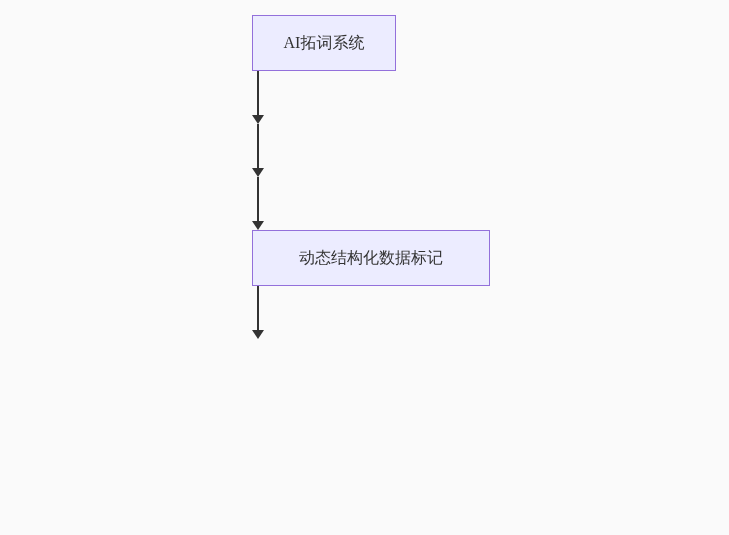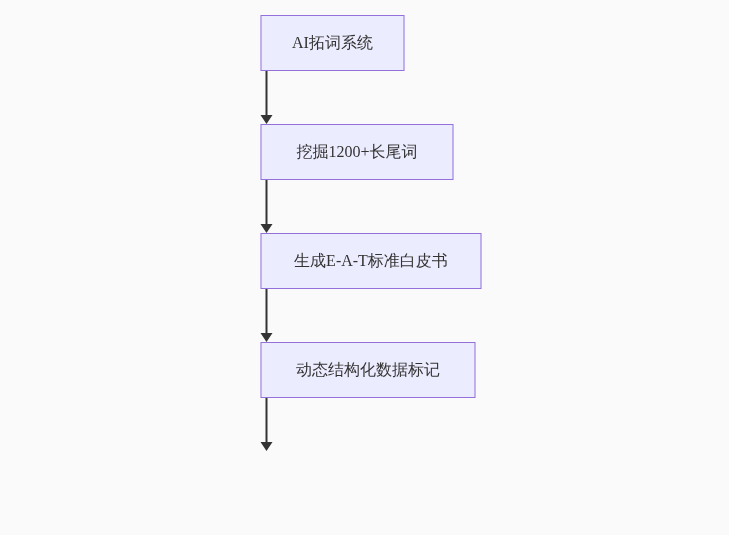--- a/index.html
+++ b/index.html
@@ -36,21 +36,21 @@
     border: 1px solid #9370DB;
     color: #333333;
     font-size: 16px;
     line-height: 1;
     white-space: nowrap;
     text-align: center;
   }
   .node.n1 { width: 144px; }
   .node.n2 { width: 193px; }
   .node.n3 { width: 221px; }
-  .node.n4 { width: 215px; }
+  .node.n4 { width: 238px; }
   .node.n5 { width: 232px; }
 
   .edge {
     height: 53px;
     display: flex;
     flex-direction: column;
     align-items: center;
   }
   .edge .line {
     width: 2px;
@@ -72,32 +72,26 @@
 
     <div class="node n1">
       <span>AI拓词系统</span>
     </div>
 
     <div class="edge">
       <div class="line"></div>
       <div class="head"></div>
     </div>
 
-    <div class="node n2">
-      <span>挖掘1200+长尾词</span>
-    </div>
 
     <div class="edge">
       <div class="line"></div>
       <div class="head"></div>
     </div>
 
-    <div class="node n3">
-      <span>生成E-A-T标准白皮书</span>
-    </div>
 
     <div class="edge">
       <div class="line"></div>
       <div class="head"></div>
     </div>
 
     <div class="node n4">
       <span>动态结构化数据标记</span>
     </div>
 

